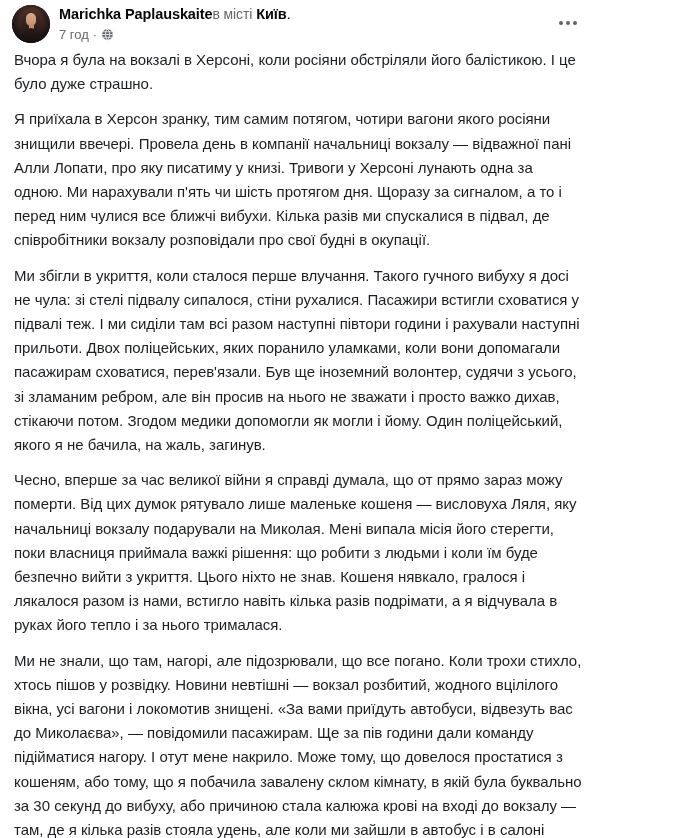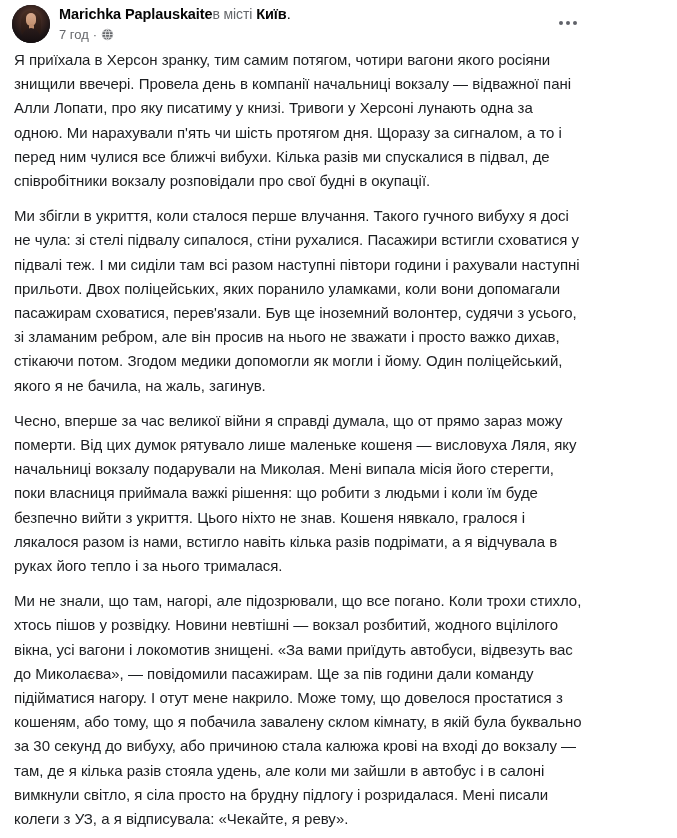--- a/index.html
+++ b/index.html
@@ -205,20 +205,21 @@
     </div>
 
     <div class="more-btn">
       <i></i>
       <i></i>
       <i></i>
     </div>
   </div>
 
   <div class="post-body">
+    <p class="para">Вчора я була на вокзалі в Херсоні, коли росіяни обстріляли його балістикою. І це було дуже страшно.</p>
     <p class="para">Я приїхала в Херсон зранку, тим самим потягом, чотири вагони якого росіяни знищили ввечері. Провела день в компанії начальниці вокзалу — відважної пані Алли Лопати, про яку писатиму у книзі. Тривоги у Херсоні лунають одна за одною. Ми нарахували п'ять чи шість протягом дня. Щоразу за сигналом, а то і перед ним чулися все ближчі вибухи. Кілька разів ми спускалися в підвал, де співробітники вокзалу розповідали про свої будні в окупації.</p>
     <p class="para">Ми збігли в укриття, коли сталося перше влучання. Такого гучного вибуху я досі не чула: зі стелі підвалу сипалося, стіни рухалися. Пасажири встигли сховатися у підвалі теж. І ми сиділи там всі разом наступні півтори години і рахували наступні прильоти. Двох поліцейських, яких поранило уламками, коли вони допомагали пасажирам сховатися, перев'язали. Був ще іноземний волонтер, судячи з усього, зі зламаним ребром, але він просив на нього не зважати і просто важко дихав, стікаючи потом. Згодом медики допомогли як могли і йому. Один поліцейський, якого я не бачила, на жаль, загинув.</p>
     <p class="para">Чесно, вперше за час великої війни я справді думала, що от прямо зараз можу померти. Від цих думок рятувало лише маленьке кошеня — висловуха Ляля, яку начальниці вокзалу подарували на Миколая. Мені випала місія його стерегти, поки власниця приймала важкі рішення: що робити з людьми і коли їм буде безпечно вийти з укриття. Цього ніхто не знав. Кошеня нявкало, гралося і лякалося разом із нами, встигло навіть кілька разів подрімати, а я відчувала в руках його тепло і за нього трималася.</p>
     <p class="para">Ми не знали, що там, нагорі, але підозрювали, що все погано. Коли трохи стихло, хтось пішов у розвідку. Новини невтішні — вокзал розбитий, жодного вцілілого вікна, усі вагони і локомотив знищені. «За вами приїдуть автобуси, відвезуть вас до Миколаєва», — повідомили пасажирам. Ще за пів години дали команду підійматися нагору. І отут мене накрило. Може тому, що довелося простатися з кошеням, або тому, що я побачила завалену склом кімнату, в якій була буквально за 30 секунд до вибуху, або причиною стала калюжа крові на вході до вокзалу — там, де я кілька разів стояла удень, але коли ми зайшли в автобус і в салоні вимкнули світло, я сіла просто на брудну підлогу і розридалася. Мені писали колеги з УЗ, а я відписувала: «Чекайте, я реву».</p>
 
   </div>
 
 </div>
 
 </body></html>

